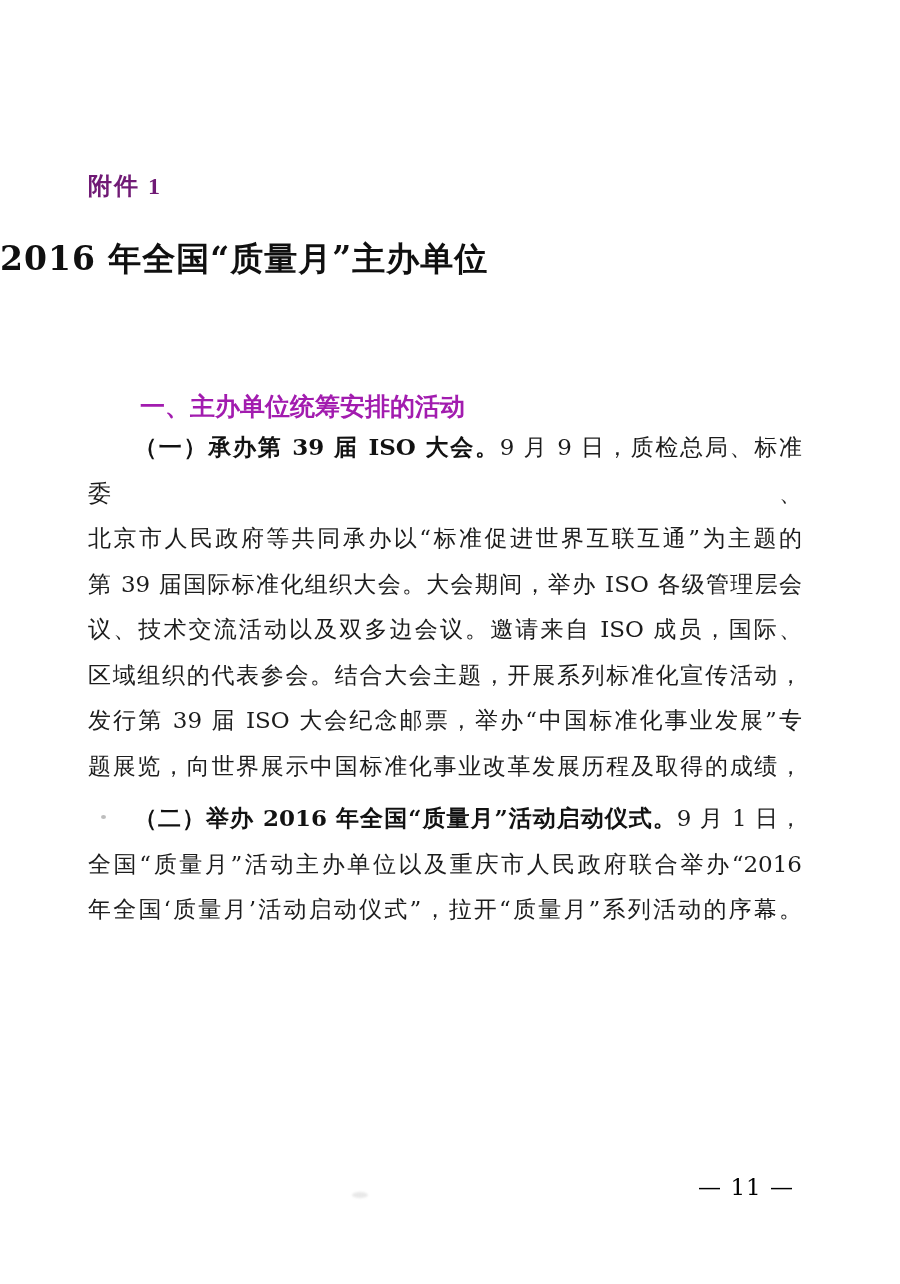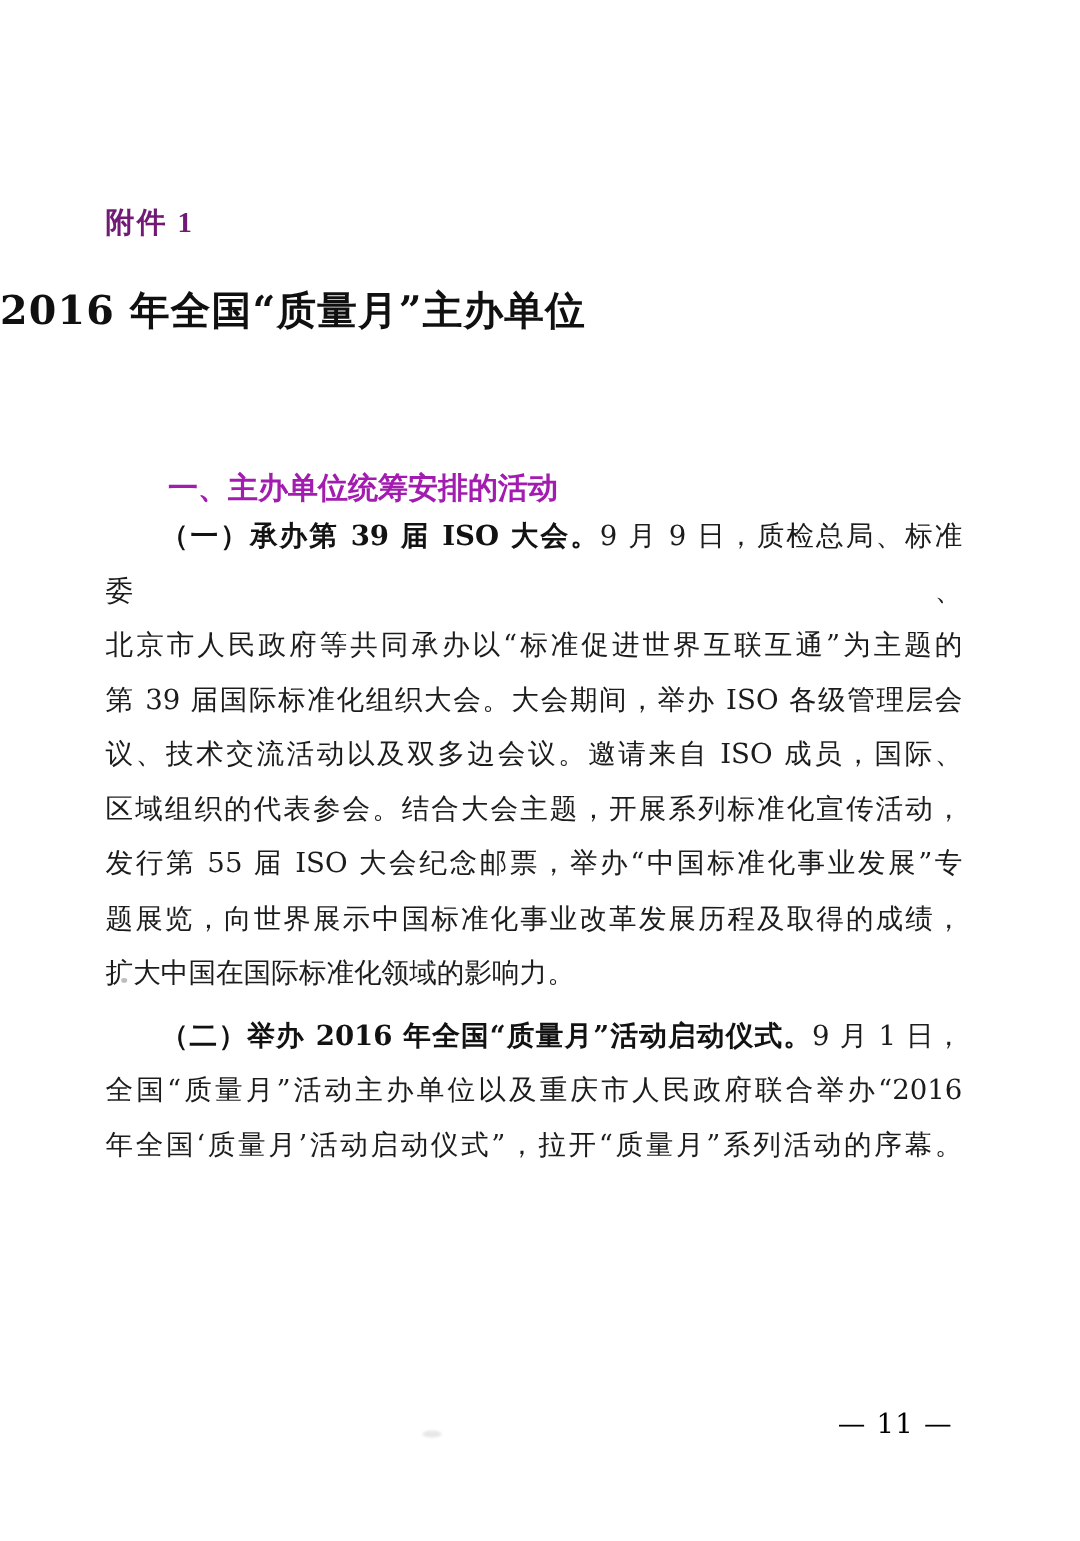--- a/index.html
+++ b/index.html
@@ -118,23 +118,22 @@
   <div class="section-heading">一、主办单位统筹安排的活动</div>
 
   <div class="doc-body">
 
     <p class="para">
       <span class="line just indent"><b class="lead">（一）承办第 39 届 ISO 大会。</b><span>9 月 9 日，质检总局、标准委、</span></span>
       <span class="line just">北京市人民政府等共同承办以“标准促进世界互联互通”为主题的</span>
       <span class="line just">第 39 届国际标准化组织大会。大会期间，举办 ISO 各级管理层会</span>
       <span class="line just">议、技术交流活动以及双多边会议。邀请来自 ISO 成员，国际、</span>
       <span class="line just">区域组织的代表参会。结合大会主题，开展系列标准化宣传活动，</span>
-      <span class="line just">发行第 55 届 ISO 大会纪念邮票，举办“中国标准化事业发展”专</span>
+      <span class="line just">发行第 39 届 ISO 大会纪念邮票，举办“中国标准化事业发展”专</span>
       <span class="line just">题展览，向世界展示中国标准化事业改革发展历程及取得的成绩，</span>
-      <span class="line">扩大中国在国际标准化领域的影响力。</span>
     </p>
 
     <p class="para gap-before">
       <span class="line just indent"><b class="lead">（二）举办 2016 年全国“质量月”活动启动仪式。</b><span>9 月 1 日，</span></span>
       <span class="line just">全国“质量月”活动主办单位以及重庆市人民政府联合举办“2016</span>
       <span class="line just">年全国‘质量月’活动启动仪式”，拉开“质量月”系列活动的序幕。</span>
     </p>
 
 
   </div>

